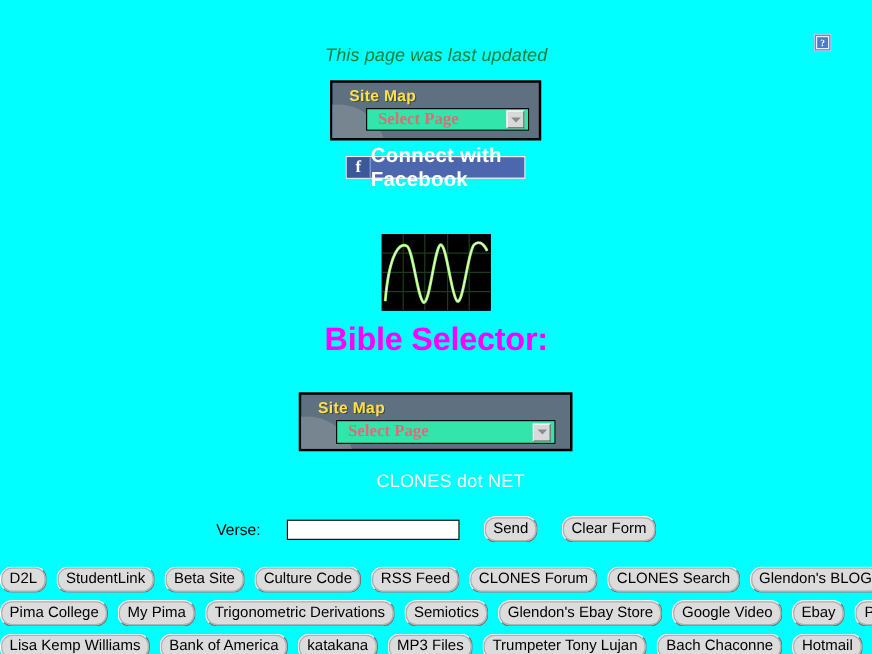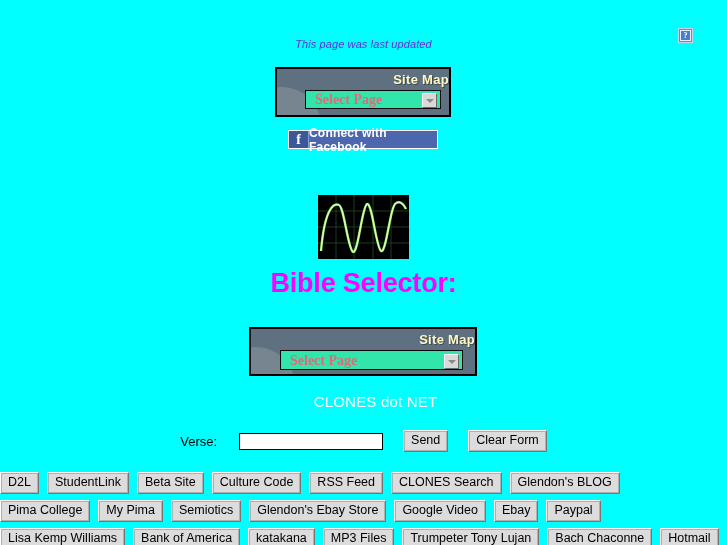--- a/index.html
+++ b/index.html
@@ -45,22 +45,22 @@
   }
 
   
   .last-updated {
     position: absolute;
     top: 38px;
     left: 0;
     width: 727px;
     text-align: center;
     font-style: italic;
-    font-size: 11px;
-    color: #6d28d9;
+    font-size: 15px;
+    color: #15803d;
     letter-spacing: 0.1px;
   }
 
   
   .sitemap {
     position: absolute;
     background: #5f7080;
     border: 2px solid #000000;
     box-sizing: border-box;
     overflow: hidden;
@@ -71,36 +71,35 @@
     left: -34px;
     top: 18px;
     width: 78px;
     height: 78px;
     border-radius: 50%;
     background: #76858f;
   }
   .sitemap-title {
     position: relative;
     z-index: 2;
-    color: #fef9c3;
+    color: #fde047;
     font-weight: bold;
     font-size: 13px;
     padding: 3px 0 0 14px;
     letter-spacing: 0.3px;
     text-shadow: 1px 1px 0 rgba(0,0,0,0.35);
-    text-align: right;
   }
   .sitemap-select {
     position: relative;
     z-index: 2;
     background: #32e6ab;
     border: 1px solid #0a0a0a;
     box-sizing: border-box;
     display: flex;
-    align-items: flex-end;
+    align-items: center;
     justify-content: space-between;
     overflow: hidden;
   }
   .sitemap-select-label {
     font-family: "Liberation Serif", serif;
     font-weight: bold;
     color: #e06a78;
     font-size: 14px;
     padding-left: 9px;
     white-space: nowrap;
@@ -158,21 +157,21 @@
     font-weight: bold;
     font-size: 14px;
     display: flex;
     align-items: center;
     justify-content: center;
     border-right: 1px solid #8ba2d6;
   }
   .fb-label {
     flex: 1;
     color: #ffffff;
-    font-size: 12px;
+    font-size: 17px;
     font-weight: bold;
     display: flex;
     align-items: center;
     justify-content: center;
     letter-spacing: 0.2px;
   }
 
   
   .scope {
     position: absolute;
@@ -250,20 +249,21 @@
     outline-offset: -2px;
     box-sizing: border-box;
     font-family: "Liberation Sans", sans-serif;
     font-size: 12.5px;
     color: #000000;
     padding: 2px 7px 3px 7px;
     height: 22px;
     line-height: 15px;
     white-space: nowrap;
     cursor: pointer;
+    border-radius: 10px;
   }
 
   
   .link-rows {
     position: absolute;
     top: 472px;
     left: 0;
     width: 727px;
   }
   .link-row {
@@ -338,26 +338,28 @@
   <button class="btn">Clear Form</button>
 </div>
 
 <div class="link-rows" id="link-rows">
     <div class="link-row">
       <button class="btn">D2L</button>
       <button class="btn">StudentLink</button>
       <button class="btn">Beta Site</button>
       <button class="btn">Culture Code</button>
       <button class="btn">RSS Feed</button>
+      <button class="btn">CLONES Forum</button>
       <button class="btn">CLONES Search</button>
       <button class="btn">Glendon's BLOG</button>
     </div>
     <div class="link-row">
       <button class="btn">Pima College</button>
       <button class="btn">My Pima</button>
+      <button class="btn">Trigonometric Derivations</button>
       <button class="btn">Semiotics</button>
       <button class="btn">Glendon's Ebay Store</button>
       <button class="btn">Google Video</button>
       <button class="btn">Ebay</button>
       <button class="btn">Paypal</button>
     </div>
     <div class="link-row">
       <button class="btn">Lisa Kemp Williams</button>
       <button class="btn">Bank of America</button>
       <button class="btn">katakana</button>

